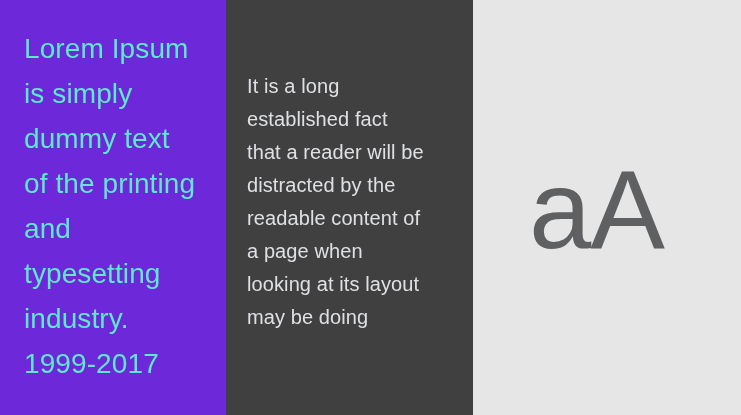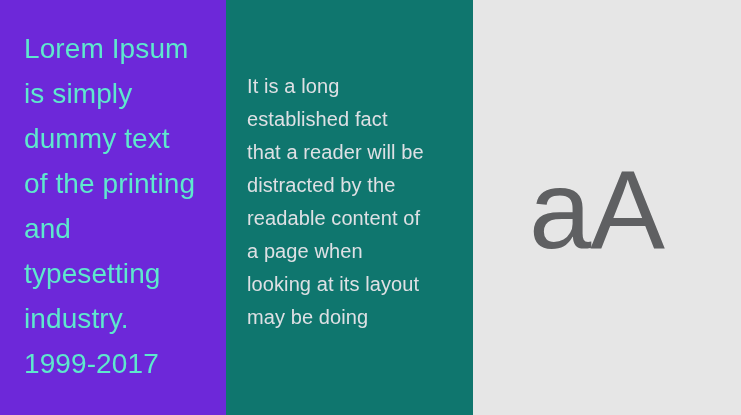--- a/index.html
+++ b/index.html
@@ -41,21 +41,21 @@
     line-height: 45px;
     font-weight: 400;
     letter-spacing: 0.1px;
     white-space: pre-line;
   }
 
   
   .panel-blue {
     width: 247px;
     height: 415px;
-    background: #0f766e;
+    background: #404040;
     padding: 70px 12px 0 21px;
     overflow: hidden;
   }
 
   .bodycopy {
     color: #dee0e4;
     font-family: "Liberation Sans", sans-serif;
     font-size: 20px;
     line-height: 33px;
     font-weight: 400;

